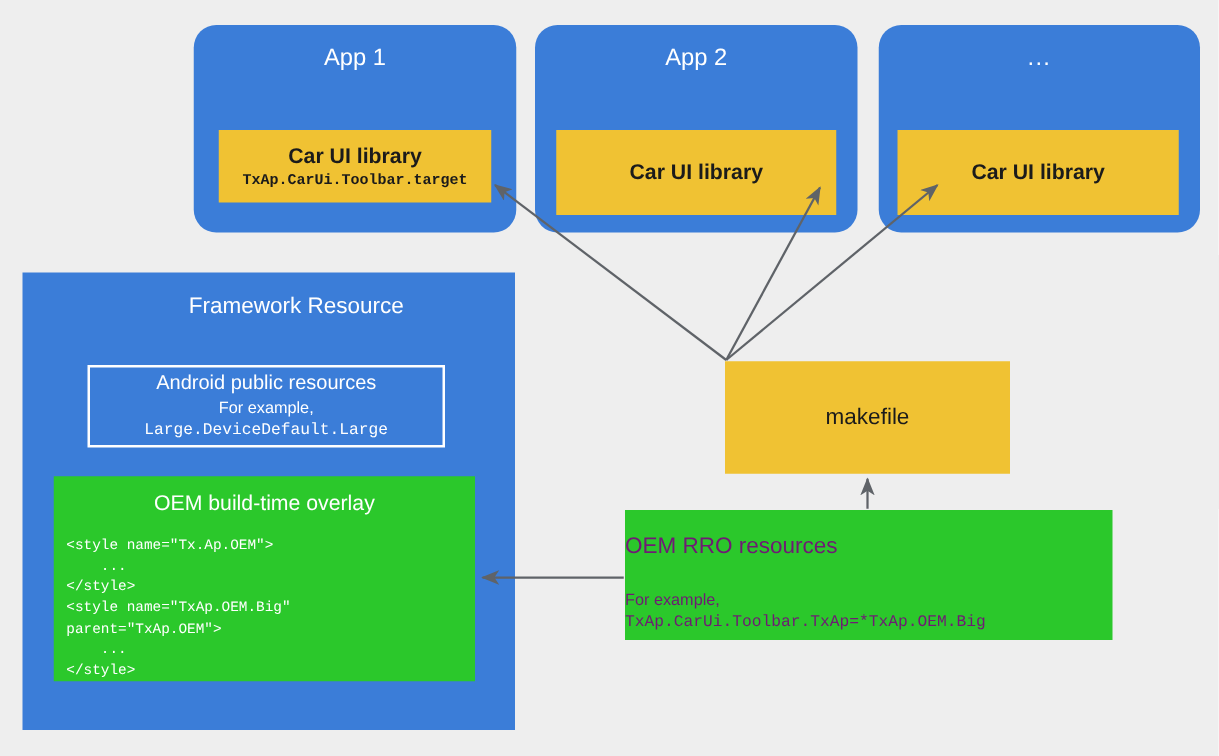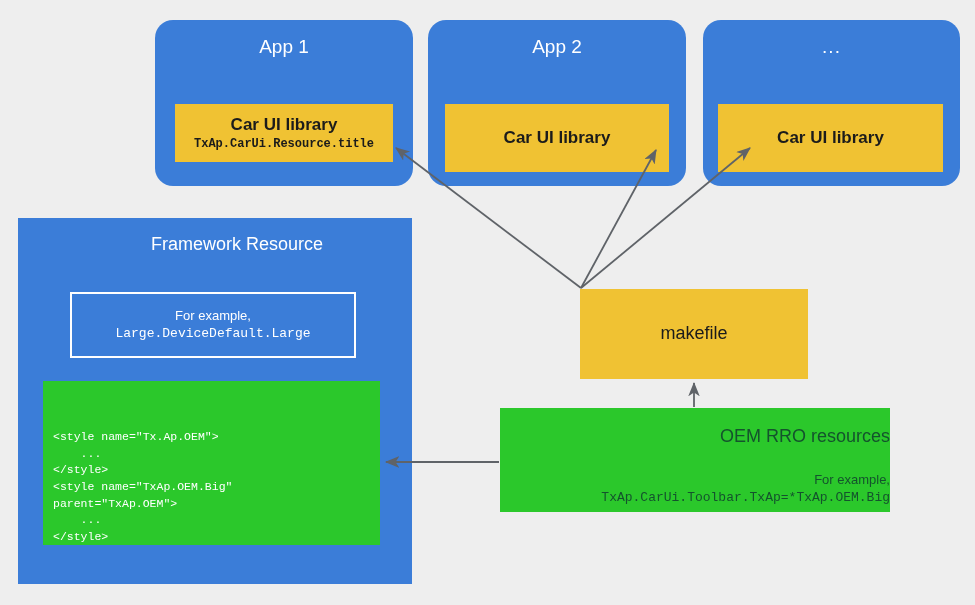--- a/index.html
+++ b/index.html
@@ -148,22 +148,22 @@
   }
   .makefile-sub {
     font-size: 13px;
     font-family: "Liberation Sans", sans-serif;
     line-height: 1.35;
     margin-top: 1px;
   }
   .rro {
     display: flex;
     flex-direction: column;
-    align-items: flex-end;
-    color: #14532d;
+    align-items: flex-start;
+    color: #701a75;
     text-align: center;
   }
   .rro-title {
     font-size: 18px;
     font-family: "Liberation Sans", sans-serif;
     margin-top: 18px;
   }
   .rro-sub {
     font-size: 13px;
     font-family: "Liberation Sans", sans-serif;
@@ -186,21 +186,21 @@
 </style>
 </head>
 <body>
 
 <div id="canvas">
 
   <div class="box app-panel" style="left:155px; top:20px; width:258px; height:166px;">
     <div class="app-title">App 1</div>
     <div class="box gold carui" style="left:20px; top:84px; width:218px; height:58px;">
       <div class="carui-title">Car UI library</div>
-      <div class="carui-mono">TxAp.CarUi.Resource.title</div>
+      <div class="carui-mono">TxAp.CarUi.Toolbar.target</div>
     </div>
   </div>
 
   <div class="box app-panel" style="left:428px; top:20px; width:258px; height:166px;padding-left:44px;">
     <div class="app-title">App 2</div>
     <div class="box gold carui" style="left:17px; top:84px; width:224px; height:68px;">
       <div class="carui-title">Car UI library</div>
     </div>
   </div>
 
@@ -208,25 +208,27 @@
     <div class="app-title dots">...</div>
     <div class="box gold carui" style="left:15px; top:84px; width:225px; height:68px;">
       <div class="carui-title">Car UI library</div>
     </div>
   </div>
 
   <div class="box fw-panel" style="left:18px; top:218px; width:394px; height:366px;">
     <div class="fw-title">Framework Resource</div>
 
     <div class="box android-pub" style="left:52px; top:74px; width:286px; height:66px;">
+      <div class="android-pub-title">Android public resources</div>
       <div class="android-pub-sub">For example,</div>
       <div class="android-pub-mono">Large.DeviceDefault.Large</div>
     </div>
 
     <div class="box green" style="left:25px; top:163px; width:337px; height:164px;">
+      <div class="overlay-title">OEM build-time overlay</div>
       <pre class="overlay-code">&lt;style name="Tx.Ap.OEM"&gt;
     ...
 &lt;/style&gt;
 &lt;style name="TxAp.OEM.Big"
 parent="TxAp.OEM"&gt;
     ...
 &lt;/style&gt;</pre>
     </div>
   </div>
 

